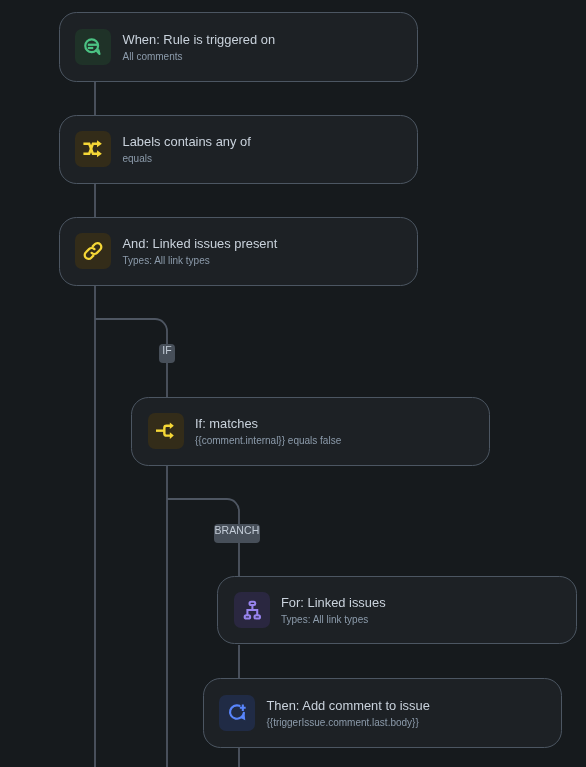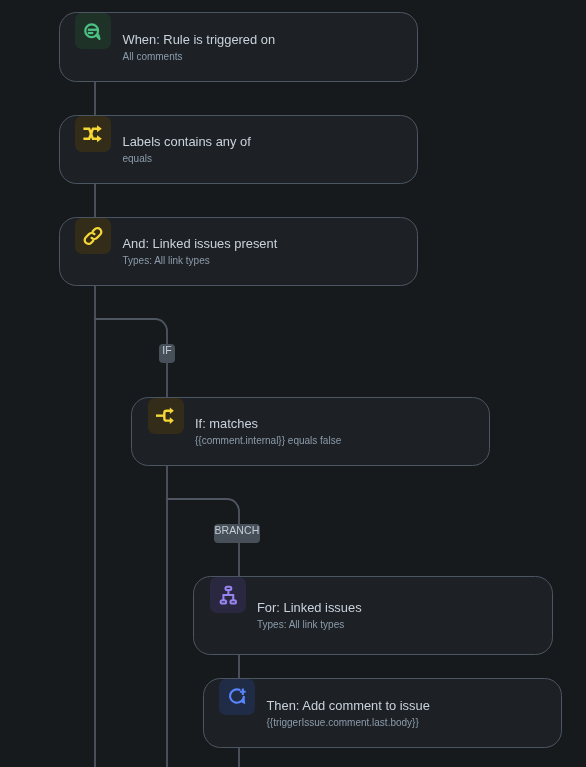--- a/index.html
+++ b/index.html
@@ -13,20 +13,21 @@
   #canvas{position:relative;width:586px;height:767px;}
   svg.lines{position:absolute;left:0;top:0;width:586px;height:767px;pointer-events:none;}
 
   .card{
     position:absolute;
     box-sizing:border-box;
     background:var(--card-bg,#1D2125);
     border:1px solid var(--card-border,#4C5662);
     border-radius:17.5px;
     display:flex;
+    align-items:center;
     padding-left:15.8px;
   }
   .icon-box{
     width:36px;height:36px;border-radius:7px;
     flex:0 0 36px;
     display:flex;align-items:center;justify-content:center;
   }
   .card-text{margin-left:11.2px;display:flex;flex-direction:column;justify-content:center;padding-top:2.6px;}
   .card-title{font-size:12.9px;line-height:17px;color:var(--title,#C9D2DC);white-space:nowrap;}
   .card-sub{font-size:10px;line-height:16.8px;color:var(--subtitle,#8C9BAB);white-space:nowrap;margin-top:1px;}
@@ -130,21 +131,21 @@
     <div class="card-text">
       <div class="card-title">If: matches</div>
       <div class="card-sub">{{comment.internal}} equals false</div>
     </div>
   </div>
 
   <div class="badge" style="left:213.9px;top:524px;width:46px;">
     <span>BRANCH</span>
   </div>
 
-  <div class="card" style="left:193px;top:576px;width:359.5px;height:79px;">
+  <div class="card" style="left:217px;top:576px;width:359.5px;height:68px;">
     <div class="icon-box" style="background-color: rgb(42, 39, 64);">
       <svg width="22" height="22" viewBox="0 0 24 24" style="color: rgb(152, 132, 238);">
         <g fill="none" stroke="currentColor" stroke-width="2.25" stroke-linecap="round">
           <rect x="9.3" y="3.0" width="6.3" height="3.6" rx="1.8"></rect>
           <rect x="4.0" y="17.7" width="6.0" height="3.6" rx="1.8"></rect>
           <rect x="14.7" y="17.7" width="6.0" height="3.6" rx="1.8"></rect>
           <path d="M12.45 6.6 V11.9"></path>
           <path d="M7.0 17.7 V11.9 H17.7 V17.7"></path>
         </g>
       </svg>

